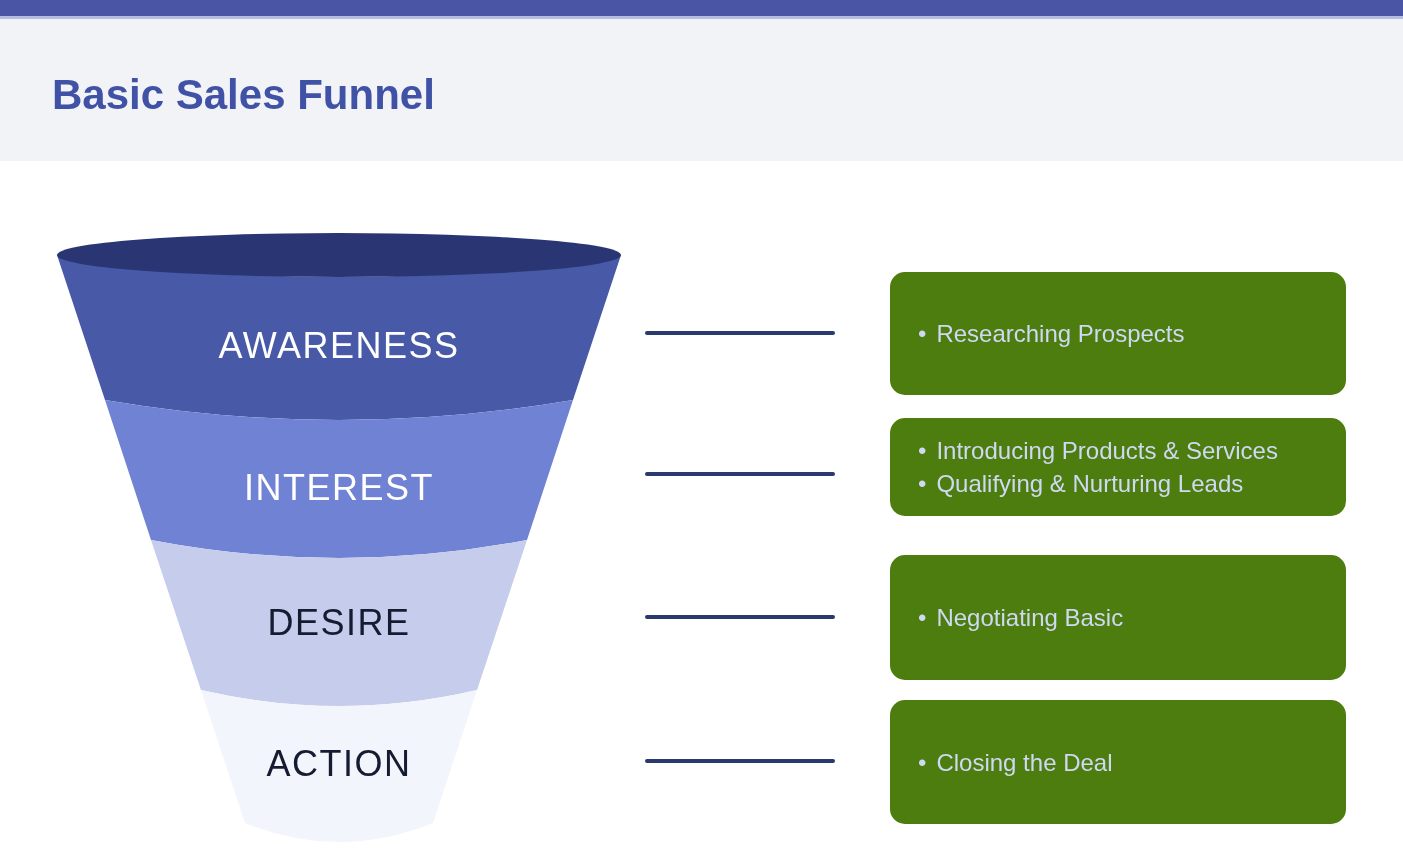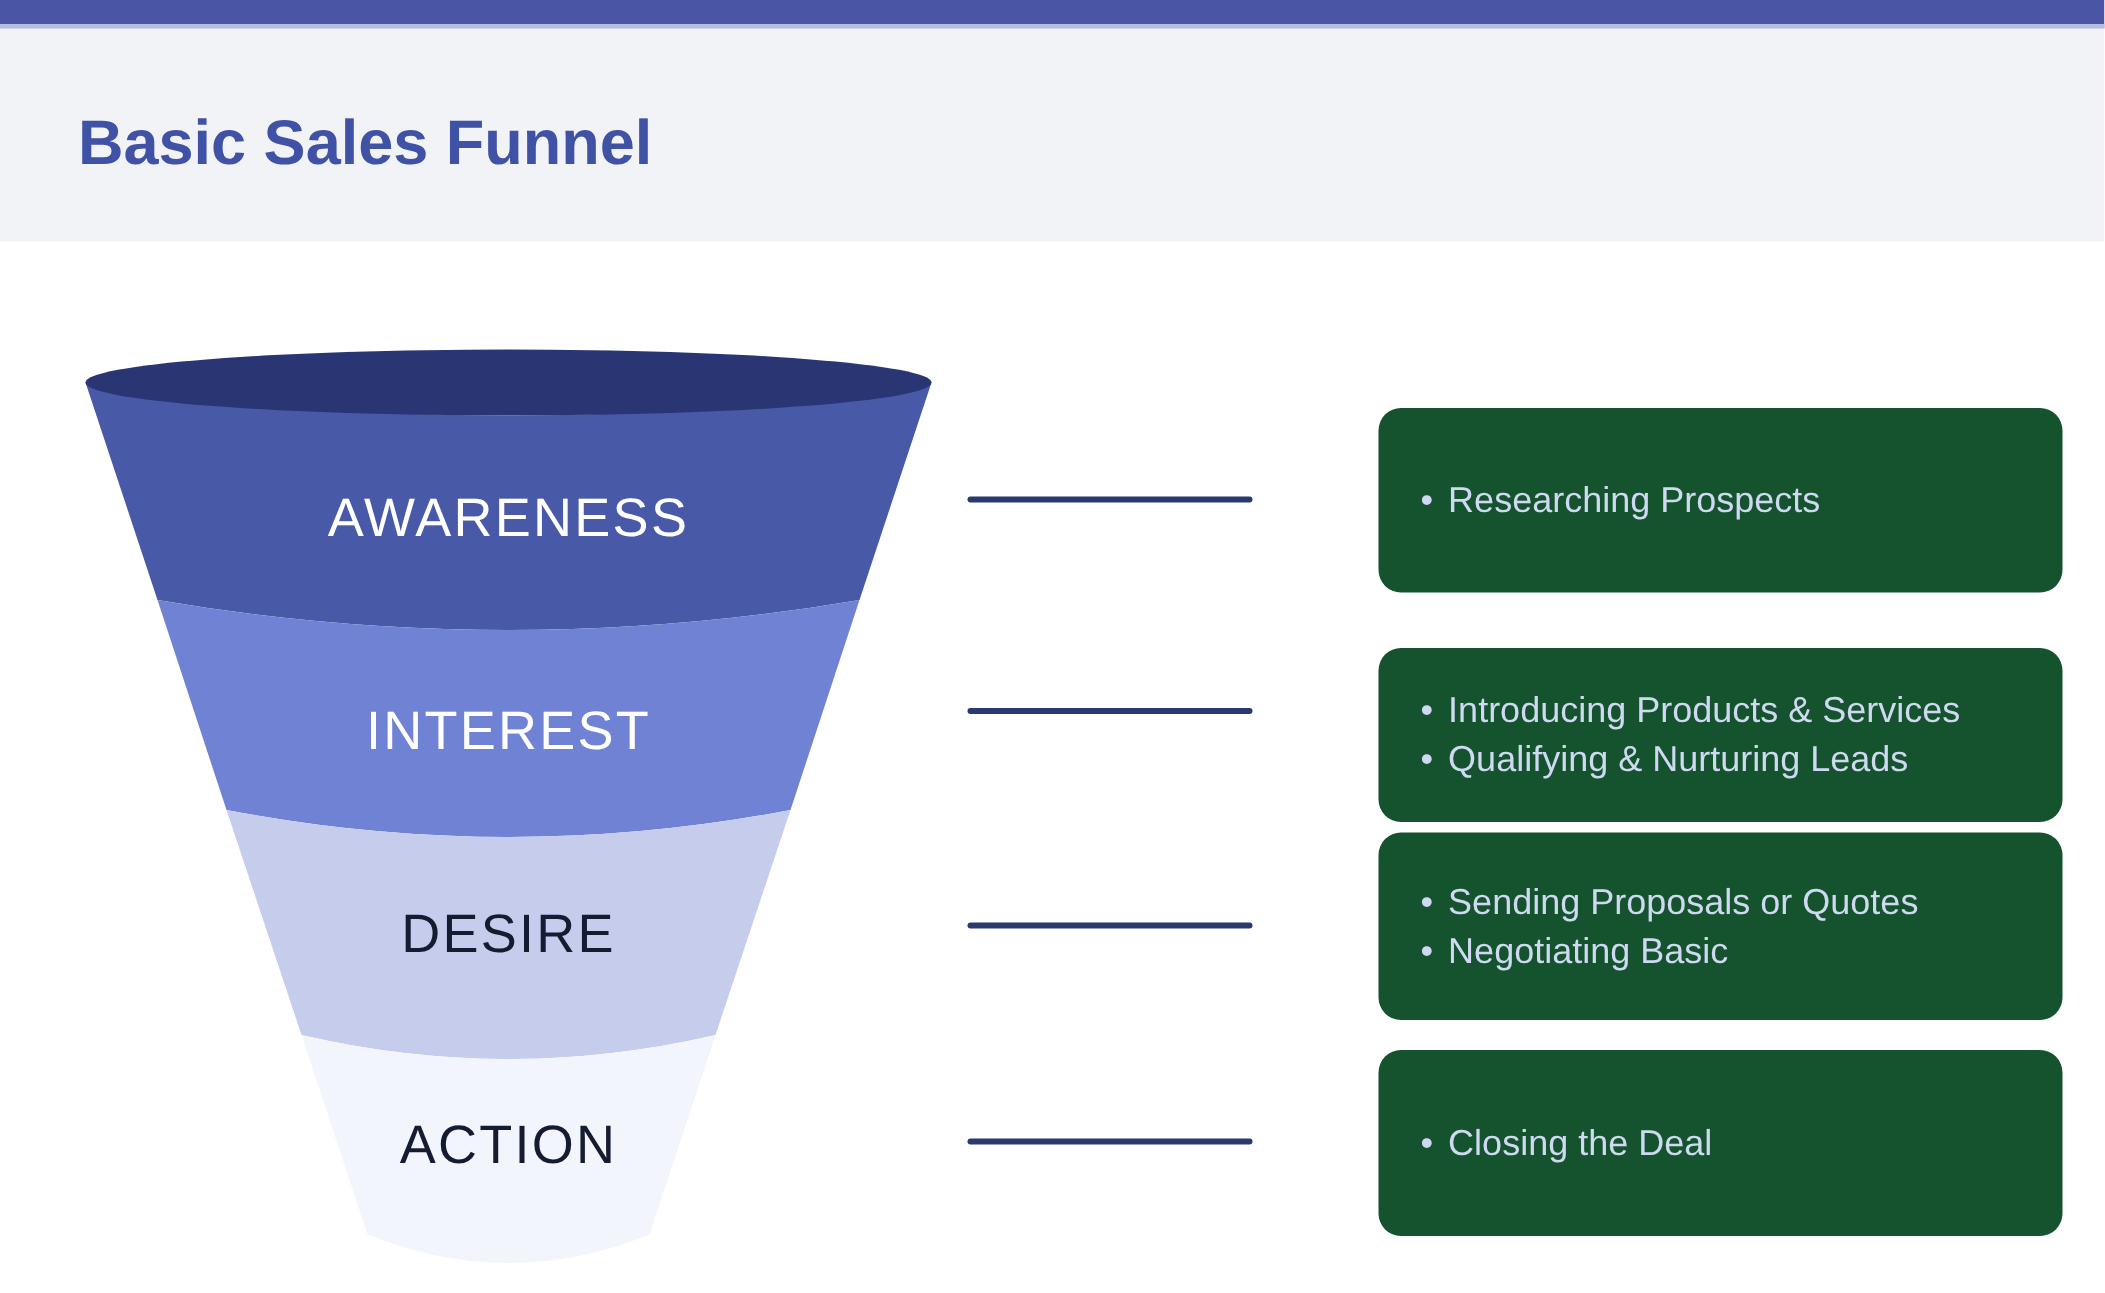--- a/index.html
+++ b/index.html
@@ -23,23 +23,23 @@
   .funnel-label{
     font-family:"Liberation Sans", sans-serif;
     font-size:36px;letter-spacing:1.5px;
   }
   .connector{
     position:absolute;left:645px;width:190px;height:4px;
     background:#2b3a6e;border-radius:2px;
   }
   .info-box{
     position:absolute;left:890px;width:456px;
-    background:#14532d;border-radius:15px;
+    background:#4d7c0f;border-radius:15px;
     display:flex;flex-direction:column;justify-content:center;
-    padding-left:28px;box-sizing:border-box;margin-left:29px;
+    padding-left:28px;box-sizing:border-box;
   }
   .info-line{
     color:#cfd9f2;font-size:24px;line-height:33px;font-weight:500;
     white-space:nowrap;
   }
   .info-line .bullet{margin-right:10px;}
 </style>
 </head>
 <body>
 
@@ -66,33 +66,30 @@
 <div class="connector" style="top:472px"></div>
 <div class="connector" style="top:615px"></div>
 <div class="connector" style="top:759px"></div>
 
 <div class="info-box" style="top:272px;height:123px">
   <div class="info-line">
     <span class="bullet">•</span><span>Researching Prospects</span>
   </div>
 </div>
 
-<div class="info-box" style="top:432px;height:116px">
+<div class="info-box" style="top:418px;height:98px">
   <div class="info-line">
     <span class="bullet">•</span><span>Introducing Products &amp; Services</span>
   </div>
   <div class="info-line">
     <span class="bullet">•</span><span>Qualifying &amp; Nurturing Leads</span>
   </div>
 </div>
 
 <div class="info-box" style="top:555px;height:125px">
-  <div class="info-line">
-    <span class="bullet">•</span><span>Sending Proposals or Quotes</span>
-  </div>
   <div class="info-line">
     <span class="bullet">•</span><span>Negotiating Basic</span>
   </div>
 </div>
 
 <div class="info-box" style="top:700px;height:124px">
   <div class="info-line">
     <span class="bullet">•</span><span>Closing the Deal</span>
   </div>
 </div>

